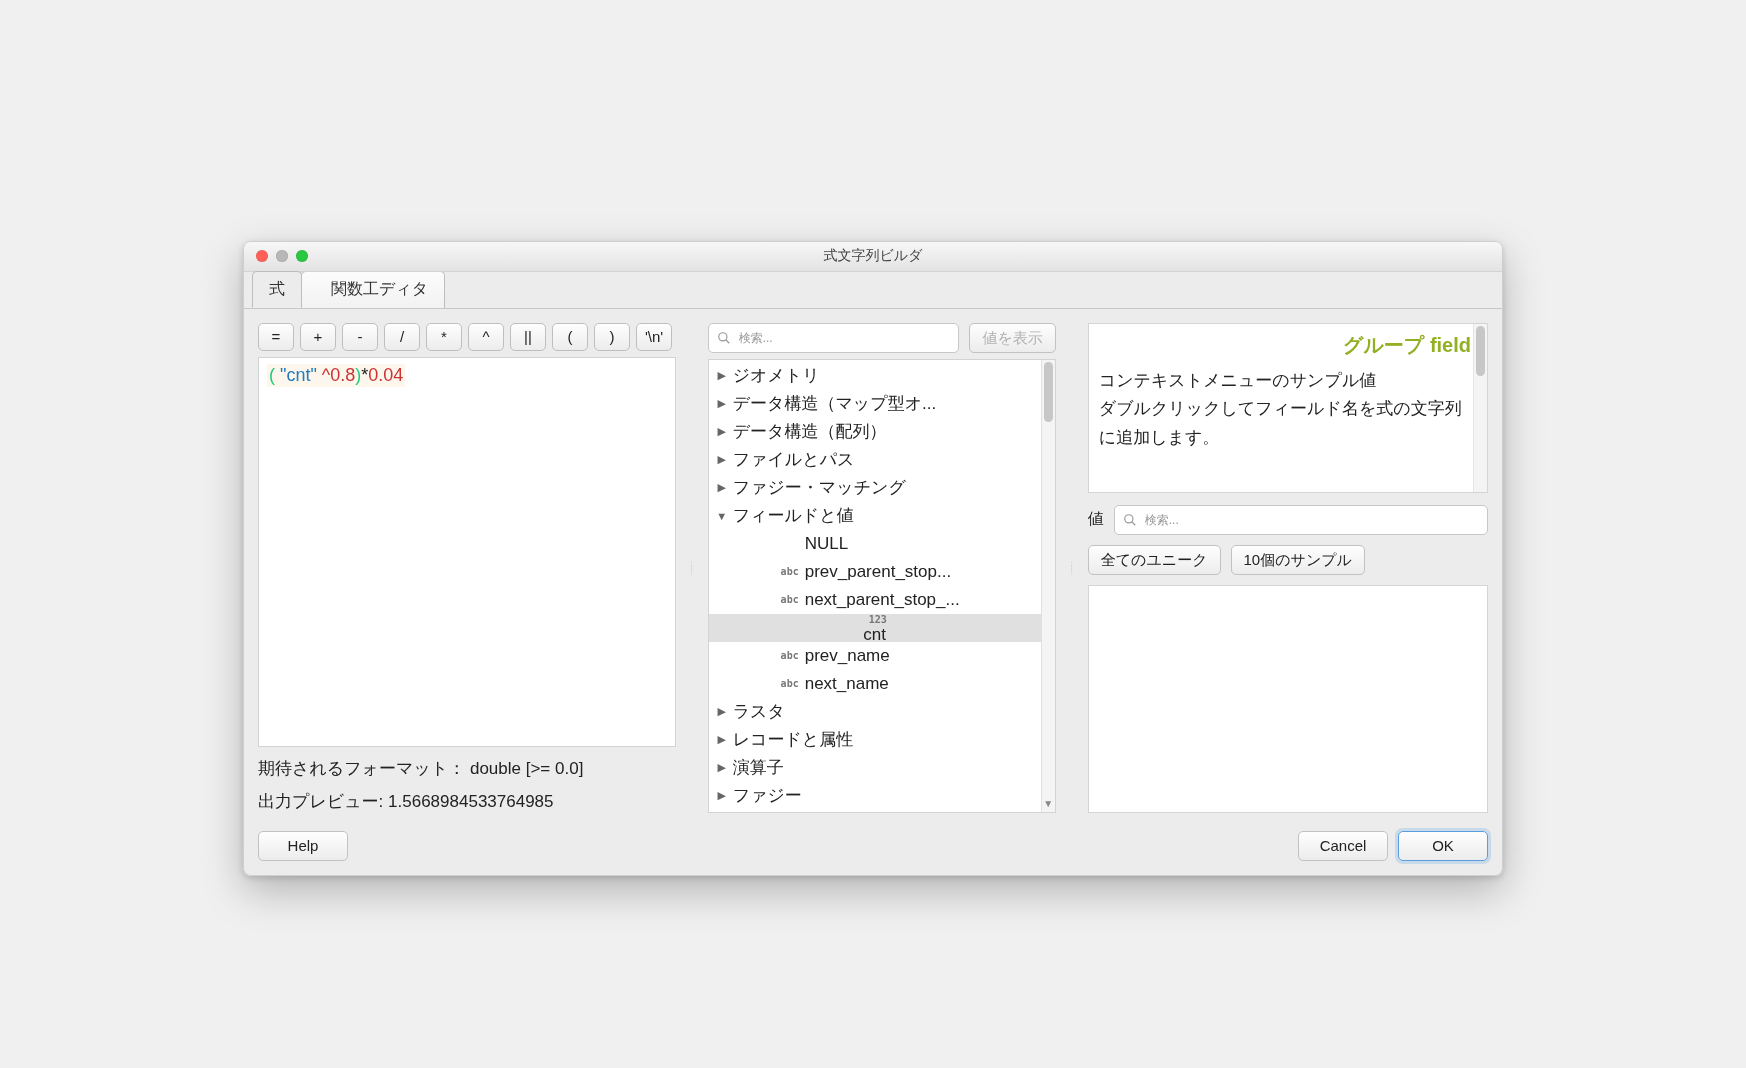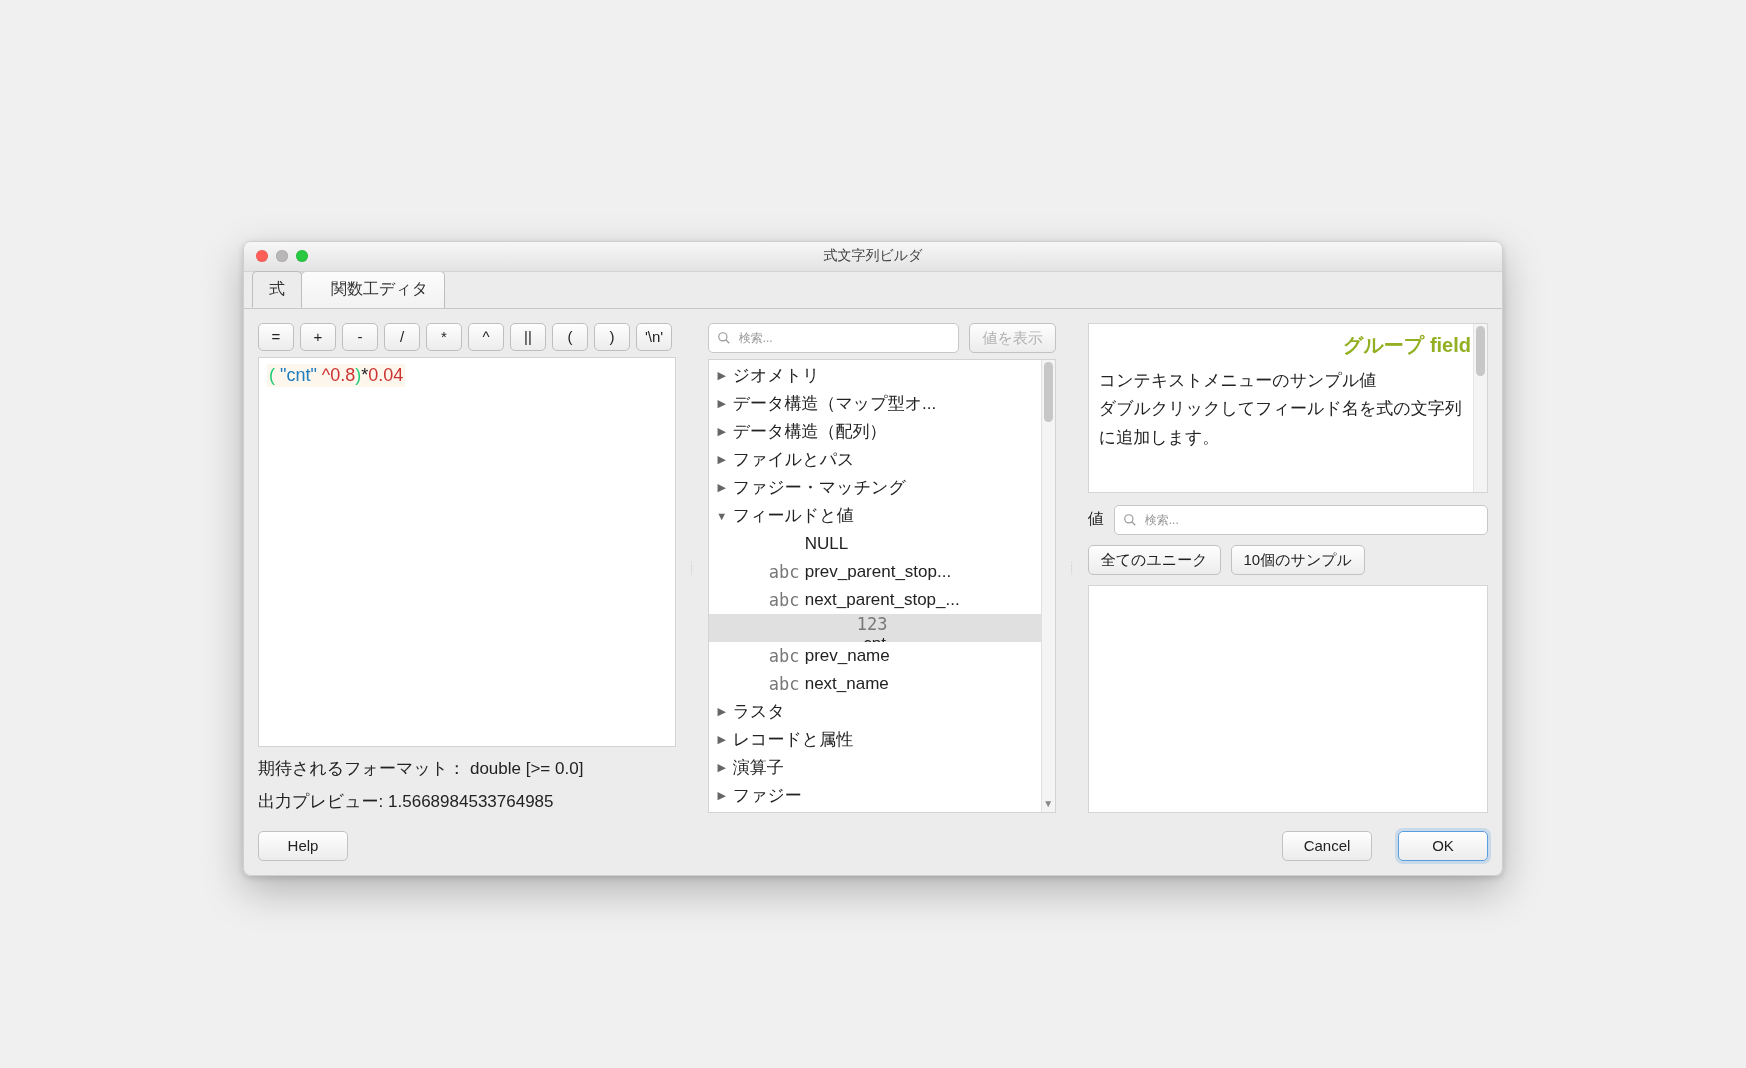--- a/index.html
+++ b/index.html
@@ -200,27 +200,27 @@
   .tree-arrow {
     width: 14px;
     display: inline-flex;
     justify-content: center;
     color: #666;
     font-size: 11px;
     margin-right: 4px;
   }
   .tree-indent { display:inline-block; }
   .type-badge {
-    font-size: 17px;
+    font-size: 10px;
     color: #777;
     width: 30px;
     display: inline-block;
     text-align: right;
     margin-right: 6px;
-    font-weight: 400;
+    font-weight: 700;
     font-family: Menlo, monospace;
   }
   .help-panel {
     border: 1px solid #d5d5d5;
     background: #fff;
     height: 170px;
     padding: 8px 10px;
     font-size: 17px;
     position: relative;
     overflow: hidden;
@@ -459,19 +459,19 @@
         <div class="btn">全てのユニーク</div>
         <div class="btn">10個のサンプル</div>
       </div>
       <div class="values-list"></div>
     </div>
 
   </div>
 
   <div class="footer">
     <div class="btn">Help</div>
-    <div style="display:flex; gap:26px;justify-content:space-between;">
+    <div style="display:flex; gap:10px;justify-content:space-between;">
       <div class="btn">Cancel</div>
       <div class="btn primary">OK</div>
     </div>
   </div>
 
 </div>
 
 </body></html>

